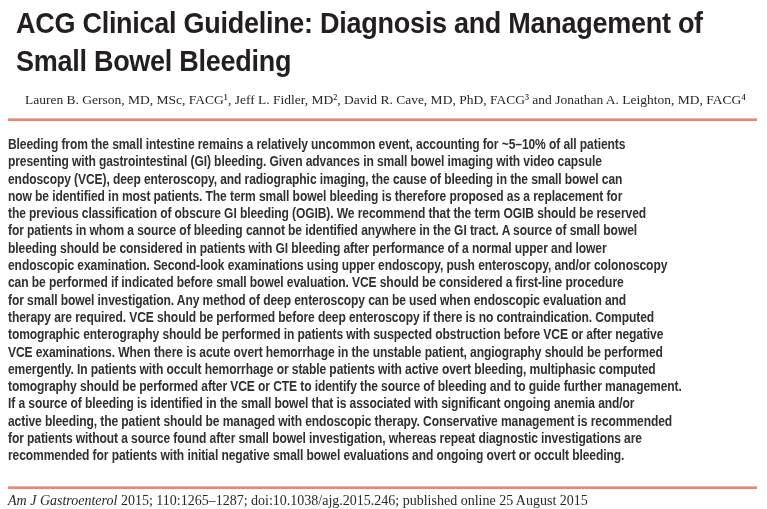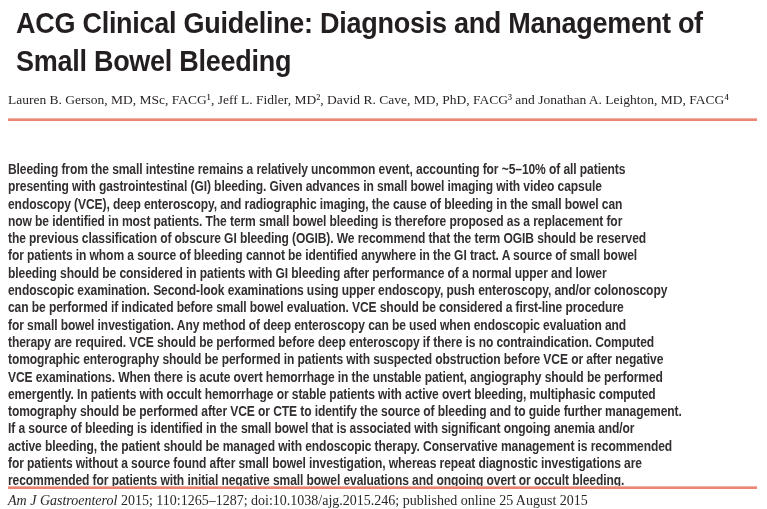--- a/index.html
+++ b/index.html
@@ -35,38 +35,38 @@
   }
   .authors-line {
     position: absolute;
     left: 8px;
     top: 92px;
     width: 755px;
     font-family: "Liberation Serif", serif;
     font-size: 13.5px;
     color: #2a2627;
     white-space: nowrap;
+    text-align: center;
   }
   .rule {
     position: absolute;
     left: 8px;
     width: 749px;
     height: 2px;
     border-top: 1px solid #f3b3a4;
     background: #ea8673;
   }
   .rule-top { top: 118px; }
   .rule-bottom { top: 486px; }
   .abstract-block {
     position: absolute;
     left: 8px;
     top: 136px;
     width: 759px;
     color: #332f31;
-    margin-top: 25px;
   }
   .abstract-line {
     font-size: 14px;
     font-weight: 700;
     line-height: 17.3px;
     white-space: nowrap;
     transform: scaleX(0.86);
     transform-origin: 0 0;
     letter-spacing: -0.1px;
   }

